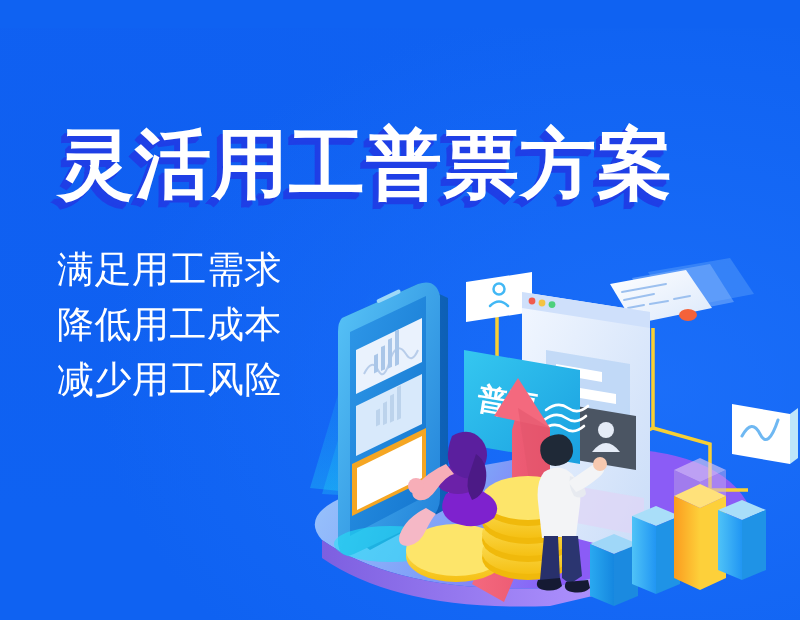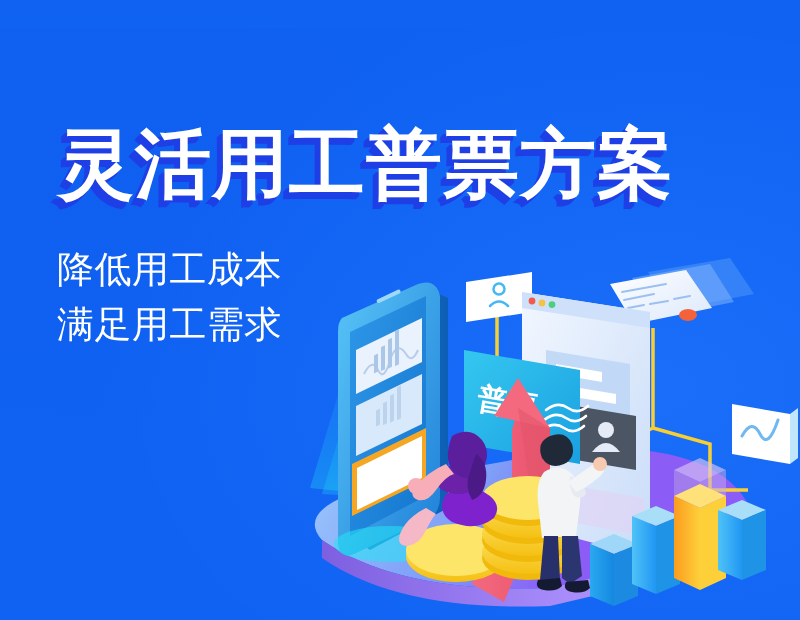--- a/index.html
+++ b/index.html
@@ -89,22 +89,23 @@
 
 <div id="poster">
 
   <div class="bg-sheen"></div>
 
   <div class="headline-wrap">
     <div class="headline">灵活用工普票方案</div>
   </div>
 
   <div class="subs">
+    <div class="sub-line">满足用工需求</div>
     <div class="sub-line">降低用工成本</div>
-    <div class="sub-line">满足用工需求</div>
+    <div class="sub-line">减少用工风险</div>
   </div>
 
   <div class="stage">
     <svg width="560" height="400" viewBox="0 0 560 400" xmlns="http://www.w3.org/2000/svg">
       <defs>
         <linearGradient id="gGround" x1="0" y1="0" x2="1" y2="0.2">
           <stop offset="0%" stop-color="#9cc8fc"></stop>
           <stop offset="42%" stop-color="#7f9ff8"></stop>
           <stop offset="72%" stop-color="#8b5cf6"></stop>
           <stop offset="100%" stop-color="#8b5cf6"></stop>

